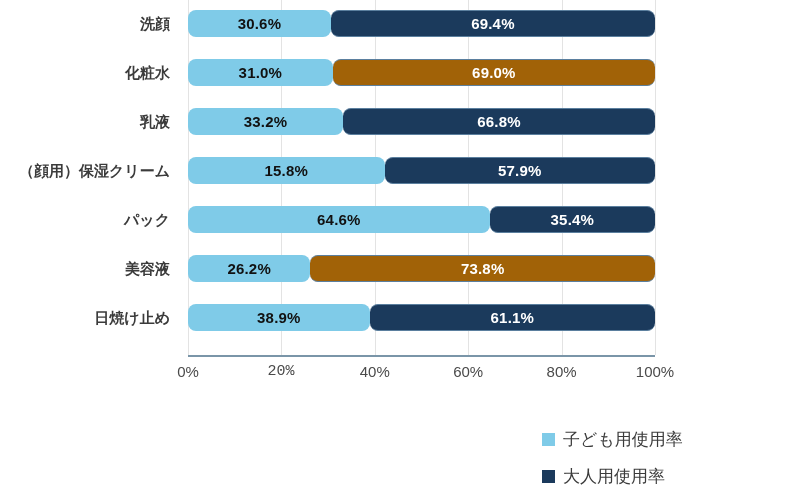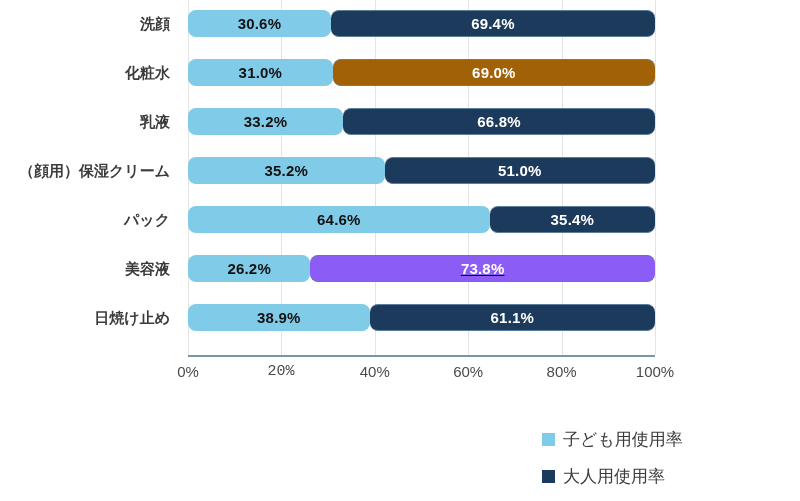--- a/index.html
+++ b/index.html
@@ -213,39 +213,39 @@
         <div class="bar-row" style="top: 108px;">
           <div class="seg seg-child" style="flex: 0 0 155.044px; background: rgb(127, 203, 232);">
             <span class="seg-label">33.2%</span>
           </div>
           <div class="seg seg-adult" style="flex: 0 0 311.956px; background: rgb(27, 58, 92);">
             <span class="seg-label">66.8%</span>
           </div>
         </div>
         <div class="bar-row" style="top: 157px;">
           <div class="seg seg-child" style="flex: 0 0 196.607px; background: rgb(127, 203, 232);">
-            <span class="seg-label">35.2%</span>
+            <span class="seg-label">15.8%</span>
           </div>
           <div class="seg seg-adult" style="flex: 0 0 270.393px; background: rgb(27, 58, 92);">
-            <span class="seg-label">51.0%</span>
+            <span class="seg-label">57.9%</span>
           </div>
         </div>
         <div class="bar-row" style="top: 206px;">
           <div class="seg seg-child" style="flex: 0 0 301.682px; background: rgb(127, 203, 232);">
             <span class="seg-label">64.6%</span>
           </div>
           <div class="seg seg-adult" style="flex: 0 0 165.318px; background: rgb(27, 58, 92);">
             <span class="seg-label">35.4%</span>
           </div>
         </div>
         <div class="bar-row" style="top: 255px;">
           <div class="seg seg-child" style="flex: 0 0 122.354px; background: rgb(127, 203, 232);">
             <span class="seg-label">26.2%</span>
           </div>
-          <div class="seg seg-adult" style="flex: 0 0 344.646px; background: #8b5cf6; text-decoration: underline;">
+          <div class="seg seg-adult" style="flex: 0 0 344.646px; background: #a16207;">
             <span class="seg-label">73.8%</span>
           </div>
         </div>
         <div class="bar-row" style="top: 304px;">
           <div class="seg seg-child" style="flex: 0 0 181.663px; background: rgb(127, 203, 232);">
             <span class="seg-label">38.9%</span>
           </div>
           <div class="seg seg-adult" style="flex: 0 0 285.337px; background: rgb(27, 58, 92);">
             <span class="seg-label">61.1%</span>
           </div>

